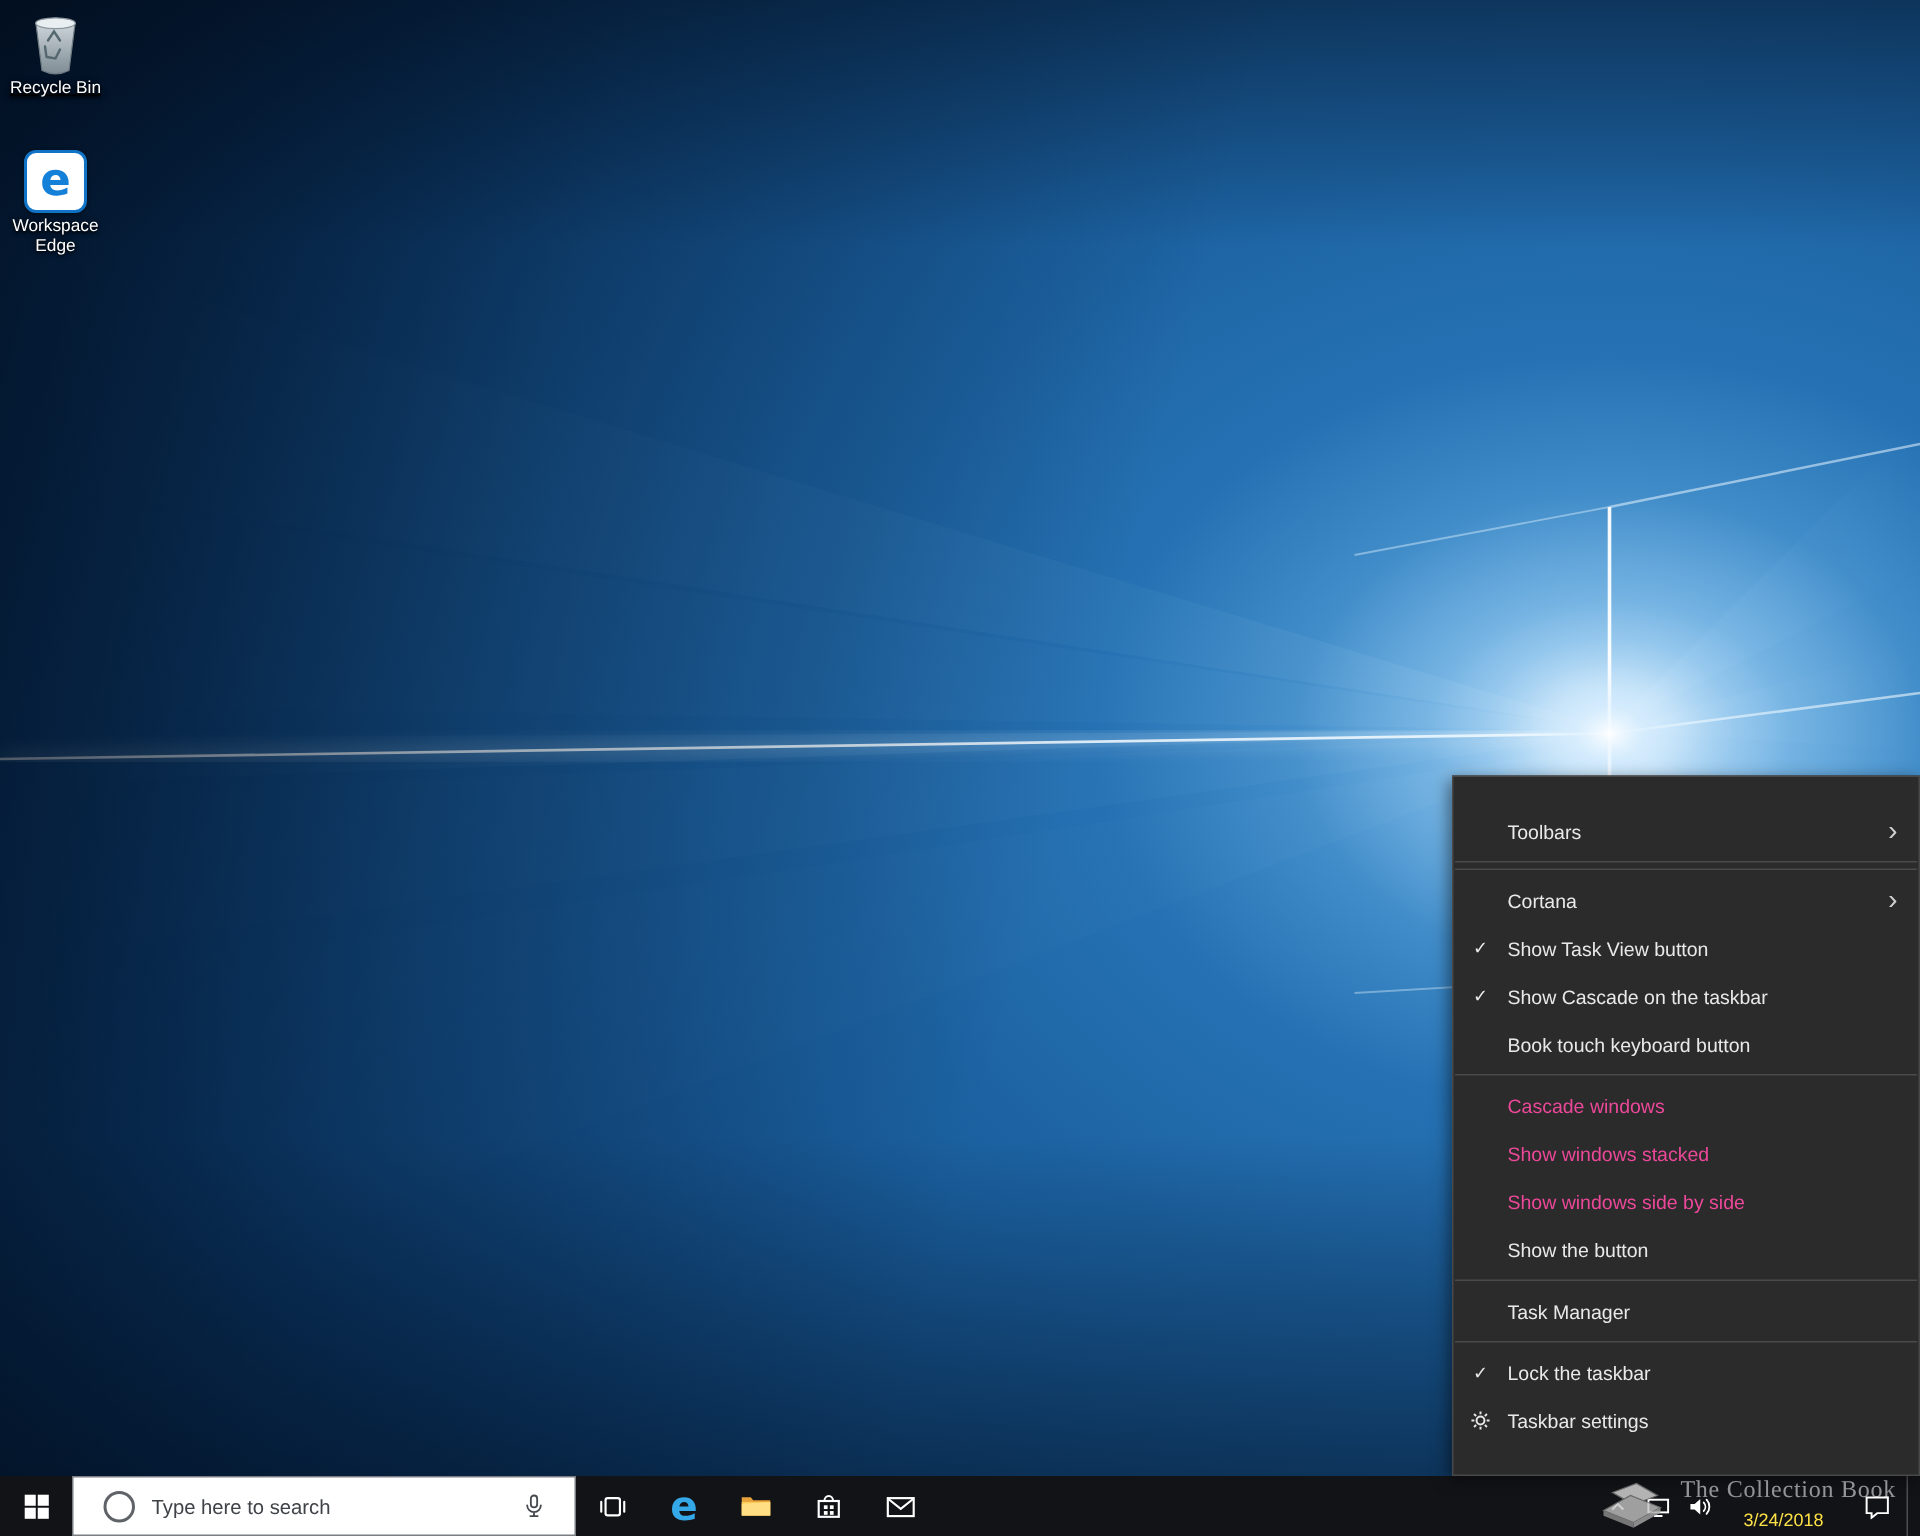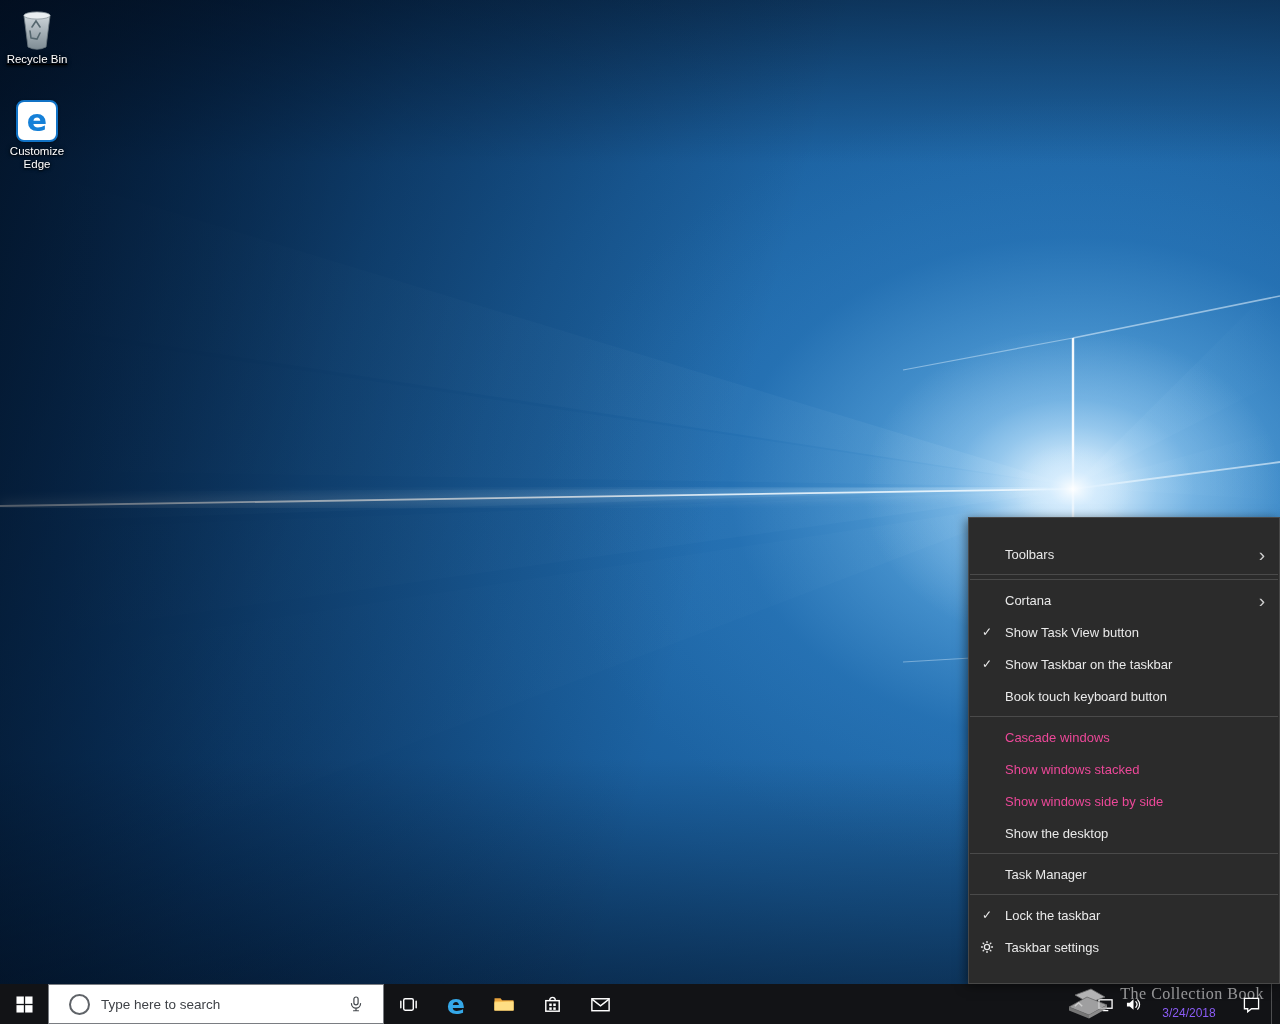--- a/index.html
+++ b/index.html
@@ -50,21 +50,21 @@
   .search-box{width:336px;box-sizing:border-box;background:#fff;border:1px solid #7a7d82;
     display:flex;align-items:center;gap:9px;padding:0 20px;}
   .cortana-ring{width:17px;height:17px;border:2px solid #5f6368;border-radius:50%;flex:0 0 auto;}
   .search-input{flex:1;border:0;outline:0;font-size:13.5px;color:#111;background:transparent;
     font-family:"Liberation Sans",sans-serif;min-width:0;}
   .search-input::placeholder{color:#3f4247;opacity:1;}
   .tray{margin-left:auto;display:flex;align-items:stretch;}
   .tray-btn{background:none;border:0;margin:0;padding:0;display:flex;align-items:center;justify-content:center;cursor:pointer;}
   .w26{width:26px;} .w28{width:28px;} .w40{width:40px;}
   .clock{width:84px;display:flex;flex-direction:column;align-items:center;justify-content:flex-end;
-    padding-bottom:4px;box-sizing:border-box;color:#8b5cf6;font-size:12px;cursor:default;}
+    padding-bottom:4px;box-sizing:border-box;color:#fde047;font-size:12px;cursor:default;}
   .show-desktop{width:8px;border-left:1px solid rgba(255,255,255,0.25);}
 
   
   .watermark{position:absolute;right:16px;bottom:5px;z-index:10;display:flex;align-items:flex-start;gap:9px;
     pointer-events:none;}
   .wm-text{font-family:"Liberation Serif",serif;font-size:16px;color:rgba(255,255,255,0.55);
     letter-spacing:0.5px;white-space:nowrap;}
 </style>
 </head>
 <body>
@@ -133,21 +133,21 @@
         <path d="M15 20 l4-6 4 6 M23 26 l-3 6 -6-1 M13 24 l1 7" stroke="#55676f" stroke-width="1.6" fill="none" stroke-linecap="round"></path>
       </svg>
     </div>
     <div class="di-label">Recycle Bin</div>
   </div>
 
   <div class="desktop-icon" id="di-edge">
     <div class="di-img edge-tile">
       <span class="edge-e">e</span>
     </div>
-    <div class="di-label">Customize Edge</div>
+    <div class="di-label">Workspace Edge</div>
   </div>
 
   <div class="context-menu">
       <div class="menu-item">
         <span class="menu-mark"></span>
         <span class="menu-label">Toolbars</span>
         <span class="menu-arrow">›</span>
       </div>
       <div class="menu-sep"></div>
       <div class="menu-sep"></div>
@@ -155,42 +155,42 @@
         <span class="menu-mark"></span>
         <span class="menu-label">Cortana</span>
         <span class="menu-arrow">›</span>
       </div>
       <div class="menu-item">
         <span class="menu-mark">✓</span>
         <span class="menu-label">Show Task View button</span>
       </div>
       <div class="menu-item">
         <span class="menu-mark">✓</span>
-        <span class="menu-label">Show Taskbar on the taskbar</span>
+        <span class="menu-label">Show Cascade on the taskbar</span>
       </div>
       <div class="menu-item">
         <span class="menu-mark"></span>
         <span class="menu-label">Book touch keyboard button</span>
       </div>
       <div class="menu-sep"></div>
       <div class="menu-item disabled">
         <span class="menu-mark"></span>
         <span class="menu-label">Cascade windows</span>
       </div>
       <div class="menu-item disabled">
         <span class="menu-mark"></span>
         <span class="menu-label">Show windows stacked</span>
       </div>
       <div class="menu-item disabled">
         <span class="menu-mark"></span>
         <span class="menu-label">Show windows side by side</span>
       </div>
       <div class="menu-item">
         <span class="menu-mark"></span>
-        <span class="menu-label">Show the desktop</span>
+        <span class="menu-label">Show the button</span>
       </div>
       <div class="menu-sep"></div>
       <div class="menu-item">
         <span class="menu-mark"></span>
         <span class="menu-label">Task Manager</span>
       </div>
       <div class="menu-sep"></div>
       <div class="menu-item">
         <span class="menu-mark">✓</span>
         <span class="menu-label">Lock the taskbar</span>

